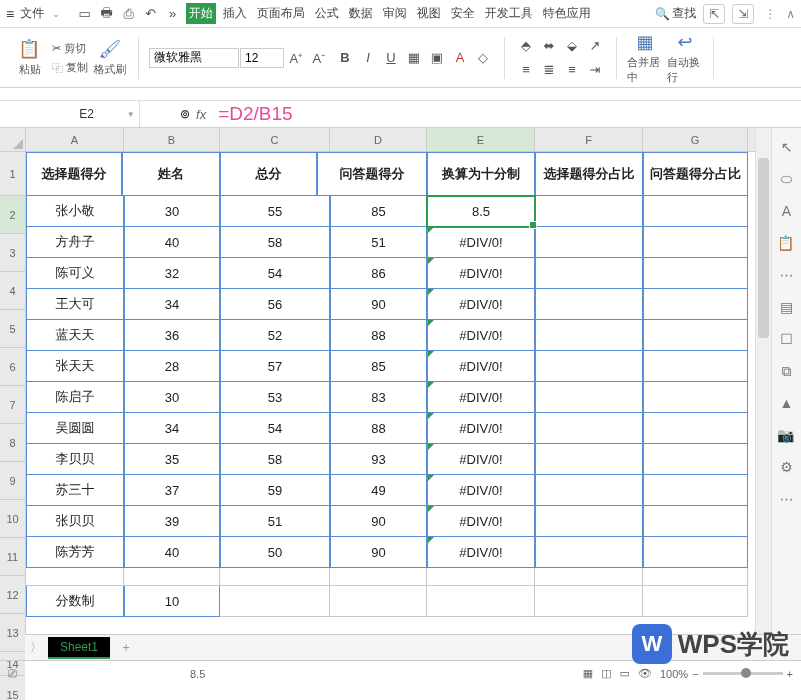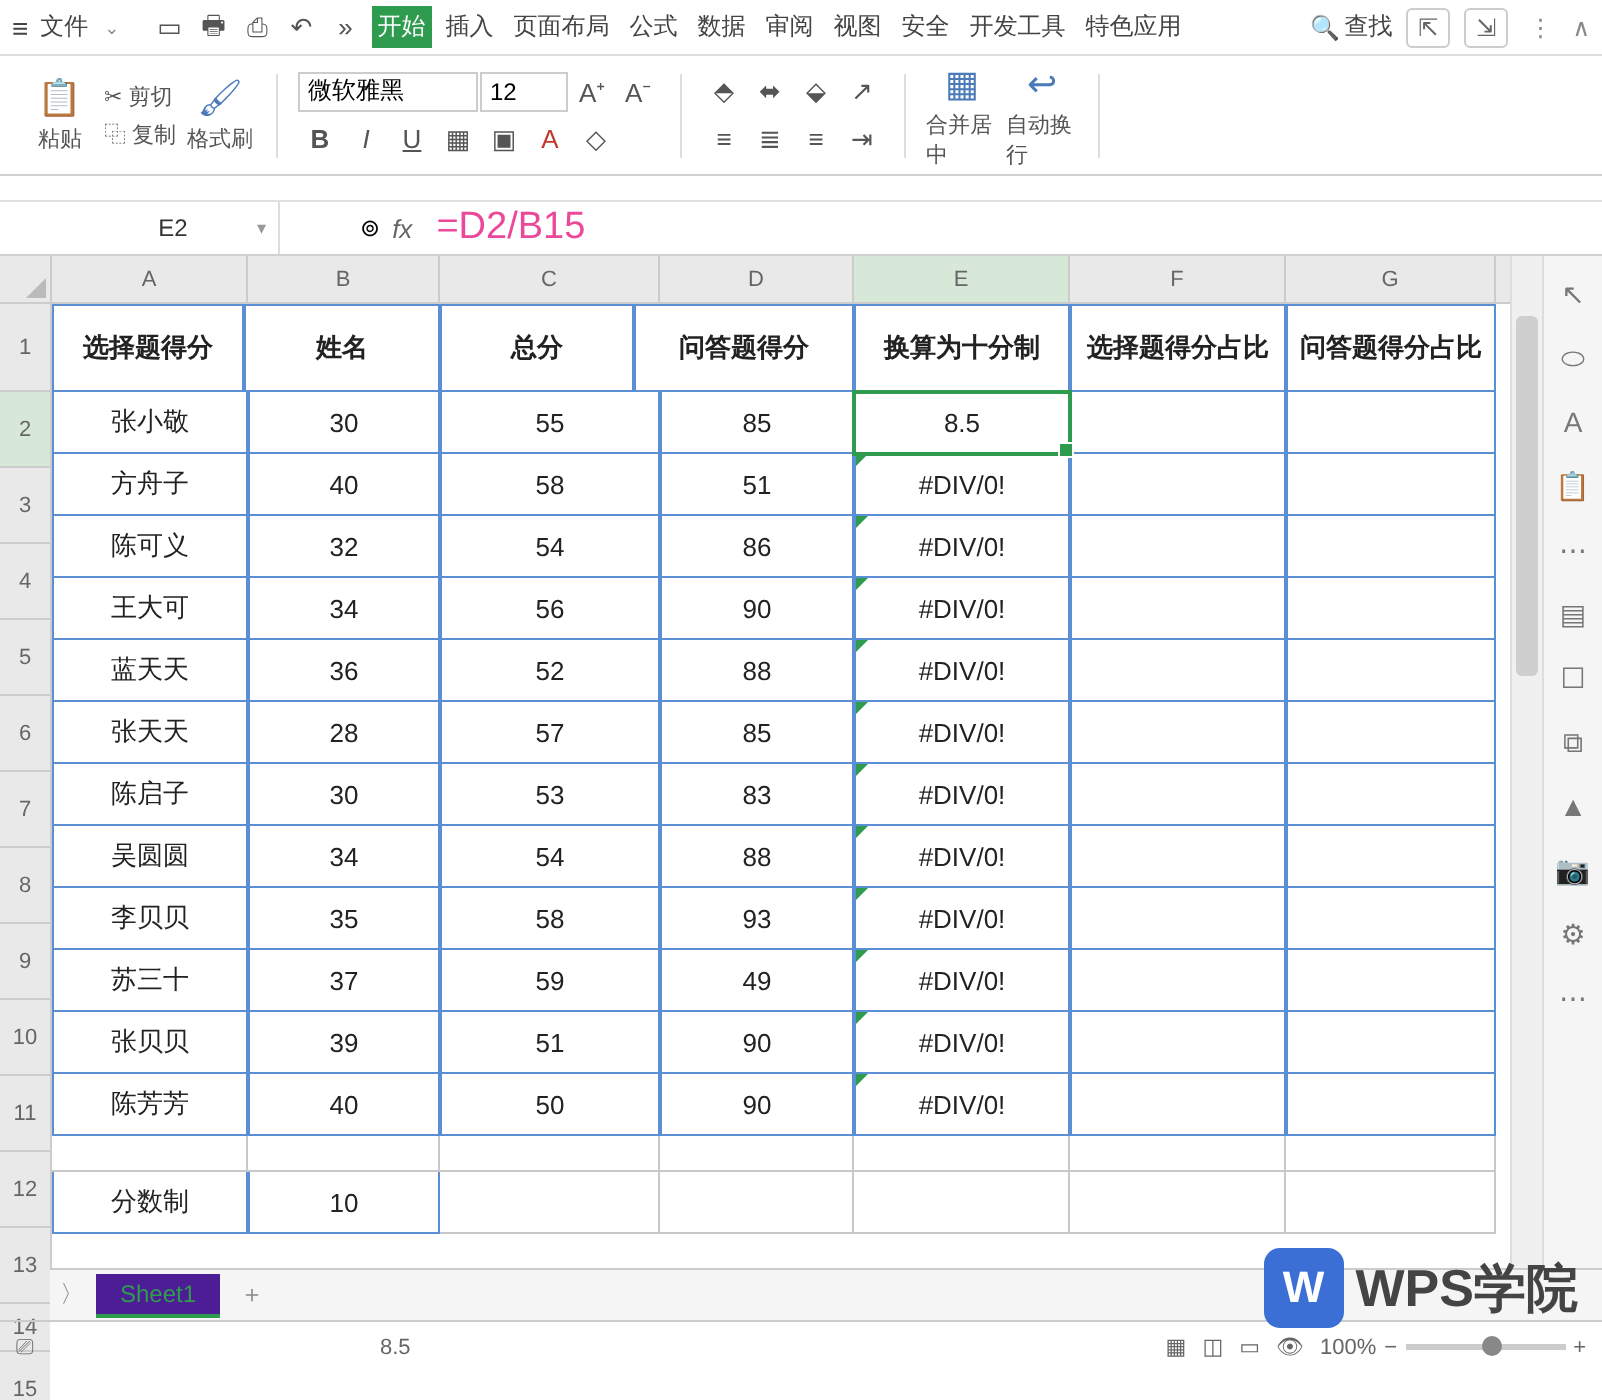--- a/index.html
+++ b/index.html
@@ -64,21 +64,21 @@
 .cell.selected { outline: 2px solid #2e9b4f; outline-offset: -1px; z-index: 2; }
 .cell.selected::after { content:""; position:absolute; right:-3px; bottom:-3px; width:6px; height:6px; background:#2e9b4f; border:1px solid #fff; }
 
 .vscroll { width: 16px; background: #f0f0f0; border-left: 1px solid #ddd; position: relative; }
 .vscroll .thumb { position: absolute; top: 30px; left: 2px; right: 2px; height: 180px; background: #cfcfcf; border-radius: 3px; }
 .right-tools { width: 30px; background: #f5f5f5; border-left: 1px solid #ddd; display: flex; flex-direction: column; align-items: center; gap: 14px; padding-top: 10px; }
 .right-tools .tool { width: 18px; height: 18px; color: #777; font-size: 14px; display:flex; align-items:center; justify-content:center; }
 
 .sheetbar { height: 26px; display: flex; align-items: center; border-top: 1px solid #ccc; font-size: 12px; background: #f5f5f5; }
 .sheetbar .nav { width: 24px; text-align: center; color: #888; }
-.sheetbar .tab { padding: 3px 12px; color: #2e9b4f; border-bottom: 2px solid #2e9b4f; background:#4c1d95; }
+.sheetbar .tab { padding: 3px 12px; color: #2e9b4f; border-bottom: 2px solid #2e9b4f; background:#000000; }
 .sheetbar .add { padding: 0 10px; color: #888; }
 
 .statusbar { height: 26px; display: flex; align-items: center; border-top: 1px solid #ccc; font-size: 11px; color: #666; padding: 0 8px; gap: 10px; position: relative; }
 .statusbar .val { position: absolute; left: 190px; }
 .statusbar .right { margin-left: auto; display: flex; align-items: center; gap: 8px; }
 .statusbar .zoom { display: flex; align-items: center; gap: 4px; }
 .statusbar .slider { width: 80px; height: 3px; background: #ccc; position: relative; }
 .statusbar .slider .knob { position: absolute; left: 38px; top: -4px; width: 10px; height: 10px; border-radius: 50%; background: #888; }
 
 .wps-badge { position: absolute; right: 12px; bottom: 36px; display: flex; align-items: center; gap: 6px; font-size: 26px; font-weight: bold; color: #444; }
@@ -133,21 +133,21 @@
           <span>⿻</span>
           <span>复制</span>
         </div>
     </div>
     <div class="bigbtn">
       <span class="ic">🖌</span>
       <span>格式刷</span>
     </div>
   </div>
   <div class="sep"></div>
-  <div class="group" style="flex-direction:column;align-items:flex-start;gap:4px;">
+  <div class="group" style="flex-direction:row;align-items:flex-start;gap:4px;">
     <div class="iconrow">
       <input class="combo fontname" value="微软雅黑" style="">
       <input class="combo fontsize" value="12" style="">
       <span class="iconbtn">A⁺</span>
       <span class="iconbtn">A⁻</span>
     </div>
     <div class="iconrow">
       <span class="iconbtn">
           <b>B</b>
         </span>

